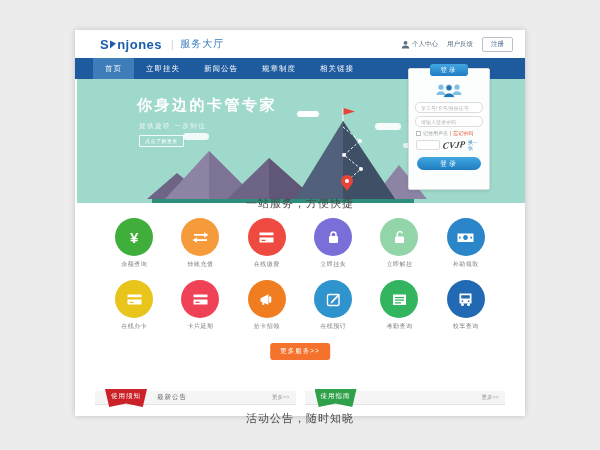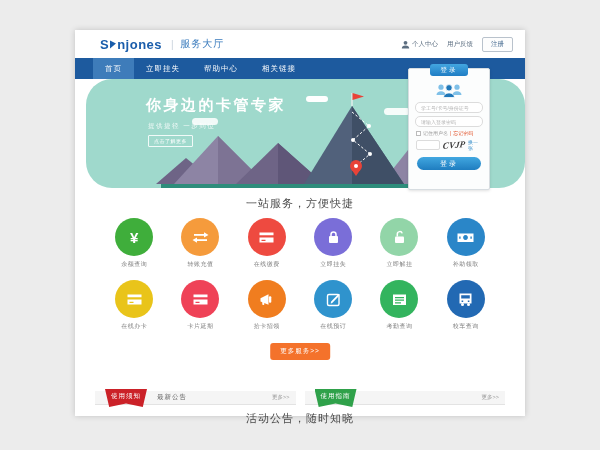--- a/index.html
+++ b/index.html
@@ -16,21 +16,21 @@
   .hdr-right { margin-left:auto; display:flex; align-items:center; gap:9px; font-size:6.5px; color:#5c6e80; }
   .hdr-link { display:flex; align-items:center; gap:2px; cursor:pointer; }
   .reg-btn { border:1px solid #b9c2cc; border-radius:2px; padding:2px 8px; color:#44698f; background:#fdfdfd; font-size:6.5px; }
 
   
   .nav { position:absolute; top:28px; left:0; right:0; height:21px; display:flex; padding-left:18px; }
   .nav-item { color:#fff; font-size:7.5px; line-height:21px; padding:0 12px; letter-spacing:1px; cursor:pointer; }
   .nav-item.active { background:#3e7cba; }
 
   
-  .hero { position:absolute; top:49px; left:11px; right:0; height:109px; overflow:hidden;border-radius:26px; }
+  .hero { position:absolute; top:49px; left:2px; right:0; height:124px; overflow:hidden; }
   .hero-headline { position:absolute; left:60px; top:17px; color:#fff; font-size:15px; font-weight:bold; letter-spacing:2.5px; }
   .hero-sub { position:absolute; left:62px; top:43px; color:rgba(255,255,255,.88); font-size:6.5px; letter-spacing:1.5px; }
   .hero-cta { position:absolute; left:62px; top:56px; border:1px solid rgba(255,255,255,.85); color:#fff; font-size:5px; padding:2px 5px; letter-spacing:.5px; border-radius:1px; cursor:pointer; }
   .scene { position:absolute; left:70px; bottom:0; }
 
   
   .login { position:absolute; left:333px; top:38px; width:82px; height:122px; background:#fcfdfd; border:1px solid #d7dde1; border-radius:2px; z-index:6; box-shadow:0 1px 3px rgba(0,0,0,.12); }
   .login-tab { position:absolute; top:-5px; left:50%; transform:translateX(-50%); width:38px; height:12px; background:linear-gradient(#43a6e0,#1f7dc4); border-radius:3px; color:#fff; font-size:6.5px; line-height:12px; text-align:center; letter-spacing:2px; cursor:pointer; }
   .login-users { display:block; margin:13px auto 2px; }
   .login input { display:block; width:68px; height:11px; margin:3px auto 0; border:1px solid #dcdcdc; border-radius:5px; font-size:5px; padding:0 5px; color:#777; background:#fff; }
@@ -87,21 +87,22 @@
       <span class="hdr-link">
         <span>用户反馈</span>
       </span>
       <span class="reg-btn">注册</span>
     </div>
   </div>
 
   <div class="nav" style="background: rgb(29, 90, 158);">
     <div class="nav-item active">首页</div>
     <div class="nav-item">立即挂失</div>
-    <div class="nav-item">帮助中心</div>
+    <div class="nav-item">新闻公告</div>
+    <div class="nav-item">规章制度</div>
     <div class="nav-item">相关链接</div>
   </div>
 
   <div class="hero" style="background: rgb(159, 217, 204);">
     <svg class="scene" width="280" height="100" viewBox="0 0 280 100">
       <rect x="5" y="95" width="262" height="5" fill="#2e8d7b"></rect>
       <rect x="36" y="30" width="26" height="7" rx="3.5" fill="#ffffff" opacity=".85"></rect>
       <rect x="150" y="8" width="22" height="6" rx="3" fill="#ffffff"></rect>
       <rect x="228" y="20" width="26" height="7" rx="3.5" fill="#ffffff" opacity=".9"></rect>
       <rect x="256" y="40" width="18" height="5" rx="2.5" fill="#e2f2ed"></rect>

